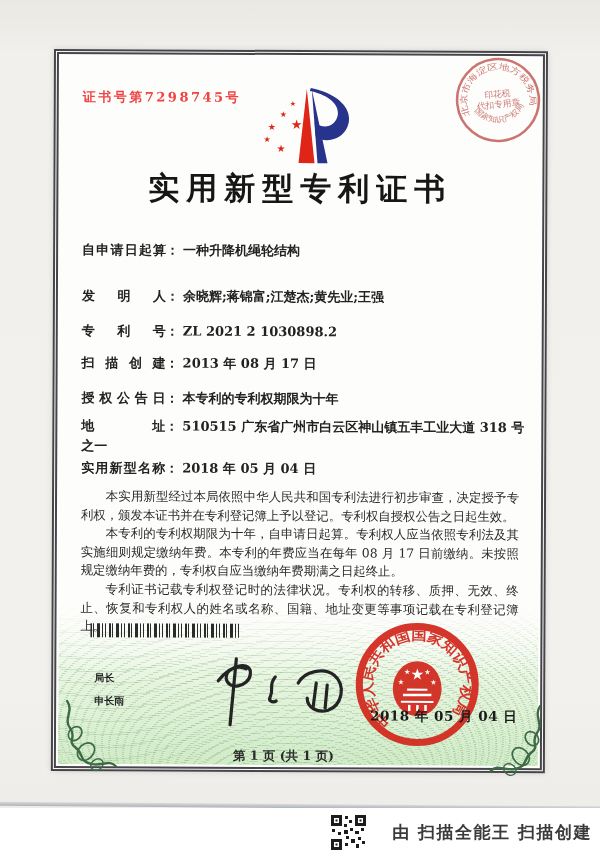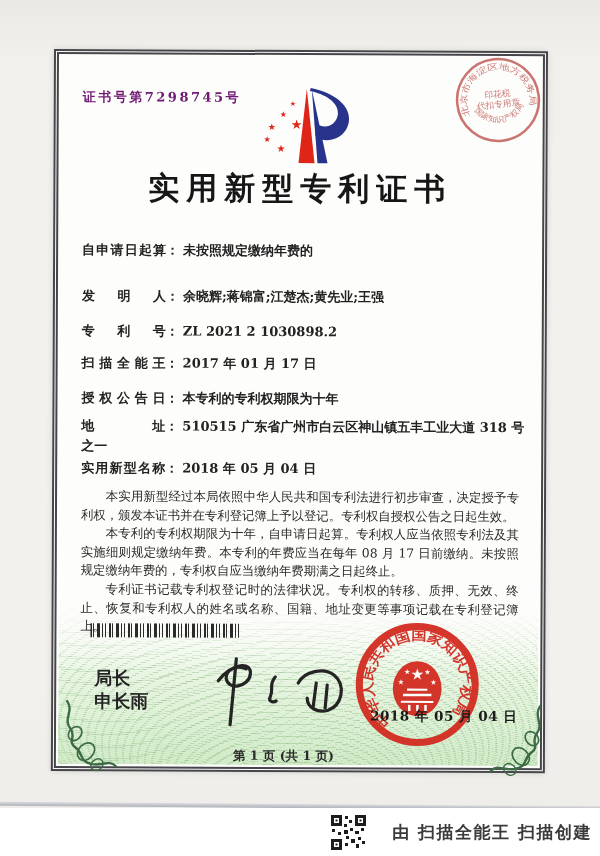--- a/index.html
+++ b/index.html
@@ -23,21 +23,21 @@
         repeating-radial-gradient(120% 90% at 50% 140%, rgba(110,165,100,.30) 0 1px, rgba(110,165,100,0) 1px 7px),
         repeating-radial-gradient(150% 110% at 12% 150%, rgba(110,165,100,.22) 0 1px, rgba(110,165,100,0) 1px 9px),
         linear-gradient(to top, rgba(206,233,196,.95), rgba(214,238,204,.55) 55%, rgba(222,242,212,0));
       -webkit-mask-image:linear-gradient(to top,#000 60%,transparent);
       mask-image:linear-gradient(to top,#000 60%,transparent);}
   .ornament{position:absolute;width:60px;height:78px;}
   .ornament.left{left:3px;top:645px;}
   .ornament.right{left:432px;top:648px;transform:scaleX(-1);}
 
   .cert-no{position:absolute;left:24px;top:34px;font-size:13px;font-weight:700;
-           letter-spacing:2.5px;color:#701a75;}
+           letter-spacing:2.5px;color:#ef4444;}
   .logo{position:absolute;left:201px;top:31px;width:92px;height:82px;}
   .title{position:absolute;left:0;top:113px;width:100%;text-align:center;
          font-size:31px;font-weight:700;letter-spacing:7px;color:#161616;}
 
   .fields{position:absolute;left:24px;top:186px;width:448px;font-size:13px;
           font-weight:600;color:#222;}
   .frow{line-height:20px;}
   .m0{margin-bottom:26px}.m1{margin-bottom:15px}.m2{margin-bottom:12px}
   .m3{margin-bottom:15px}.m4{margin-bottom:8px}.m5{margin-bottom:2px}
   .flabel{display:inline-block;width:84px;text-align:justify;text-align-last:justify;vertical-align:top;}
@@ -47,21 +47,21 @@
 
   .paragraphs{position:absolute;left:24px;right:22px;top:433px;font-size:12.4px;
               line-height:18.6px;color:#2a2a2a;text-align:justify;}
   .paragraphs p{margin:0;text-indent:2em;}
 
   .barcode{position:absolute;left:34px;top:569px;width:150px;height:14px;
       background:repeating-linear-gradient(90deg,#2b2b2b 0 2px,transparent 2px 3px,
         #2b2b2b 3px 4px,transparent 4px 7px,#2b2b2b 7px 10px,transparent 10px 12px,
         #2b2b2b 12px 13px,transparent 13px 15px,#2b2b2b 15px 16px,transparent 16px 19px);}
 
-  .director{position:absolute;left:38px;top:612px;font-size:18px;font-weight:700;
+  .director{position:absolute;left:38px;top:612px;font-size:10px;font-weight:700;
             line-height:23px;color:#242424;z-index:6;}
   .signature{position:absolute;left:124px;top:598px;width:185px;height:82px;z-index:6;}
 
   .main-seal{position:absolute;left:298px;top:566px;width:126px;height:126px;z-index:5;}
   .seal-date{position:absolute;left:314px;top:652px;font-size:13.5px;font-weight:700;
              letter-spacing:.5px;color:#1b1b1b;z-index:7;}
   .page-num{position:absolute;left:0;top:693px;width:94%;text-align:center;
             font-size:12.5px;font-weight:600;color:#2a2a2a;z-index:6;}
 
   .tax-seal{position:absolute;left:452px;top:54px;width:92px;height:92px;z-index:9;}
@@ -109,30 +109,30 @@
         <text x="31" y="43" font-size="13" fill="#df2418">★</text>
         <text x="8" y="44" font-size="9" fill="#df2418">★</text>
         <text x="4" y="56" font-size="8" fill="#df2418">★</text>
         <text x="17" y="66" font-size="10" fill="#df2418">★</text>
       </svg>
 
       <div class="title">实用新型专利证书</div>
 
       <div class="fields">
         <div class="frow m0">
-          <span class="flabel">自申请日起算</span><span class="fcolon">：</span><span class="fvalue">未按照规定缴纳年费的</span>
+          <span class="flabel">自申请日起算</span><span class="fcolon">：</span><span class="fvalue">一种升降机绳轮结构</span>
         </div>
         <div class="frow m1">
           <span class="flabel">发明人</span><span class="fcolon">：</span><span class="fvalue">余晓辉;蒋锦富;江楚杰;黄先业;王强</span>
         </div>
         <div class="frow m2">
           <span class="flabel">专利号</span><span class="fcolon">：</span><span class="fvalue">ZL 2021 2 1030898.2</span>
         </div>
         <div class="frow m3">
-          <span class="flabel">扫描全能王</span><span class="fcolon">：</span><span class="fvalue">2017 年 01 月 17 日</span>
+          <span class="flabel">扫描创建</span><span class="fcolon">：</span><span class="fvalue">2013 年 08 月 17 日</span>
         </div>
         <div class="frow m4">
           <span class="flabel">授权公告日</span><span class="fcolon">：</span><span class="fvalue">本专利的专利权期限为十年</span>
         </div>
         <div class="frow m5">
           <span class="flabel">地址</span><span class="fcolon">：</span><span class="fvalue">510515 广东省广州市白云区神山镇五丰工业大道 318 号之一</span>
         </div>
         <div class="frow double">
           <span>
             <span class="flabel">实用新型名称</span><span class="fcolon">：</span><span class="fvalue">2018 年 05 月 04 日</span>

